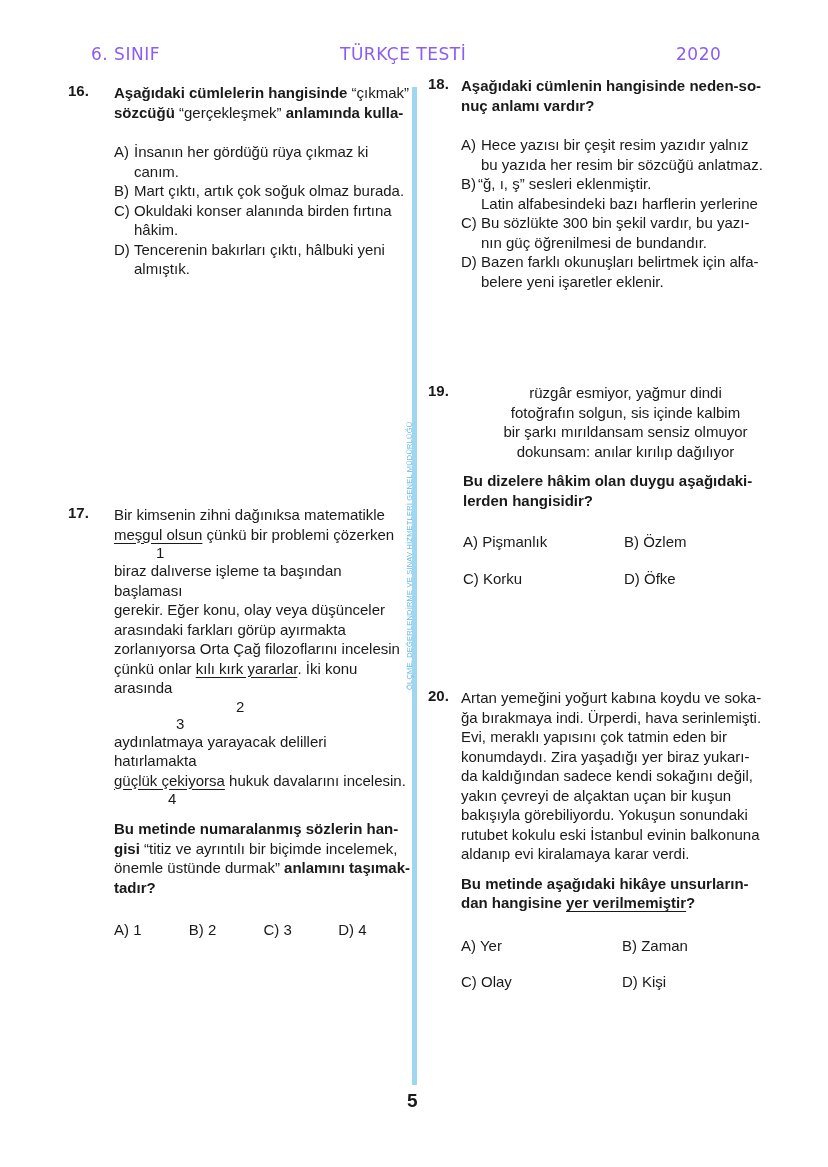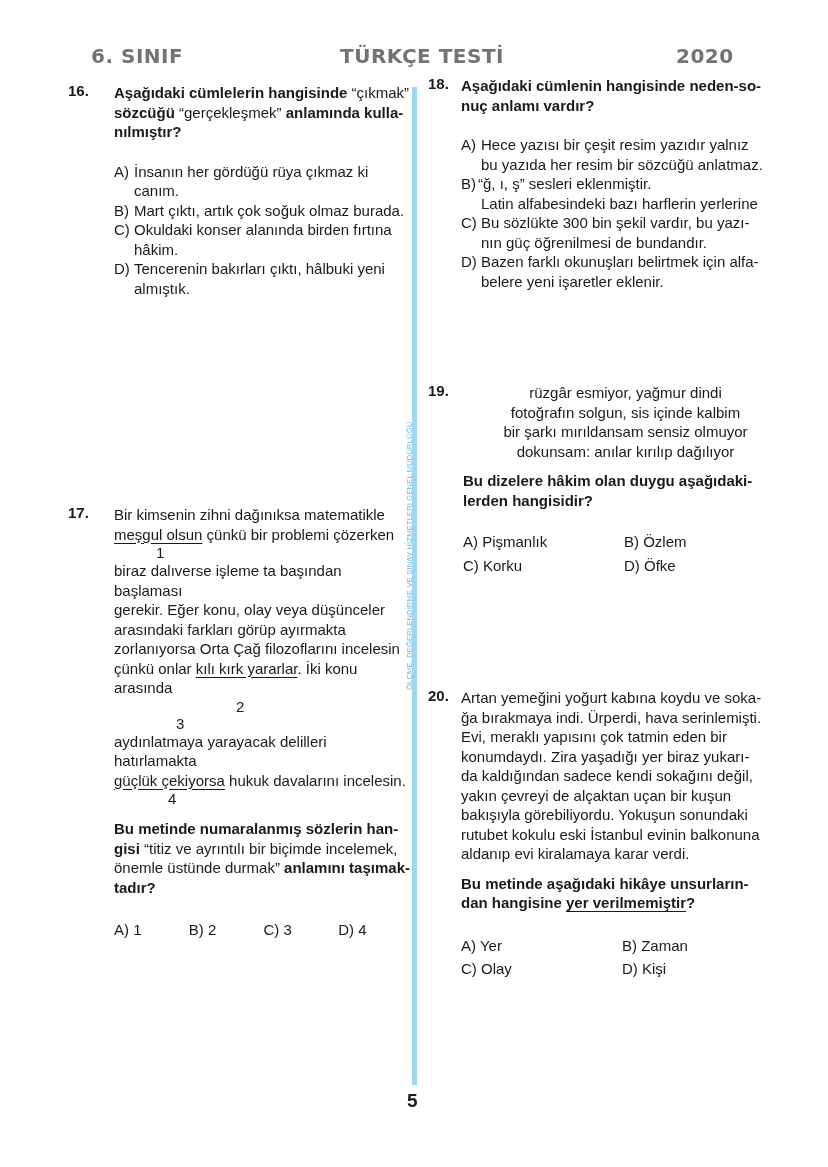--- a/index.html
+++ b/index.html
@@ -4,21 +4,21 @@
 <style>
   html, body { margin: 0; padding: 0; background: #ffffff; }
   body {
     width: 828px; height: 1167px; position: relative; overflow: hidden;
     font-family: "Liberation Sans", "DejaVu Sans", sans-serif;
     color: #1a1a1a;
   }
   .header {
     position: absolute; top: 44px; left: 0; width: 828px; height: 30px;
     font-family: "DejaVu Sans", "Liberation Sans", sans-serif;
-    font-weight: bold; font-size: 20px; color: #737373; letter-spacing: 0.5px;
+    font-weight: normal; font-size: 17px; color: #8b5cf6; letter-spacing: 0.5px;
   }
   .header span { position: absolute; top: 0; }
   .h-left { left: 91px; }
   .h-center { left: 340px; }
   .h-right { left: 676px; }
 
   .divider {
     position: absolute; left: 412px; top: 87px; width: 5px; height: 998px;
     background: #9fd6f2;
   }
@@ -31,21 +31,21 @@
   .q { position: absolute; font-size: 15px; line-height: 19.5px; }
   .q-num {
     position: absolute; left: 0; top: -2px; font-weight: bold; font-size: 15px;
   }
   .q-body { margin-left: 46px; }
   .bold { font-weight: bold; }
   .stem { margin: 0; }
   .opts { margin-top: 21px; }
   .opt { position: relative; padding-left: 20px; }
   .opt .lbl { position: absolute; left: 0; top: 0; }
-  .grid2 { display: grid; grid-template-columns: 161px 140px; row-gap: 4px; margin-top: 22px; }
+  .grid2 { display: grid; grid-template-columns: 161px 140px; row-gap: 17px; margin-top: 22px; }
   .row4 { display: flex; margin-top: 23px; }
   .row4 .opt4 { width: 82px; }
   .u { text-decoration: underline; text-underline-offset: 3px; }
   .numline { text-align: left; line-height: 17px; }
   .poem { line-height: 19.5px; text-align: center; }
   .page-num {
     position: absolute; left: 407px; top: 1090px; font-size: 19px; font-weight: bold;
   }
 </style>
 </head>
@@ -59,21 +59,20 @@
 
 <div class="divider"></div>
 <div class="vertical-text">ÖLÇME, DEĞERLENDİRME VE SINAV HİZMETLERİ GENEL MÜDÜRLÜĞÜ</div>
 
 <div class="q" style="left:68px; top:83px; width:345px;">
   <div class="q-num">16.</div>
   <div class="q-body">
     <div class="stem">
       <div><span class="bold">Aşağıdaki cümlelerin hangisinde</span> “çıkmak”</div>
       <div><span class="bold">sözcüğü</span> “gerçekleşmek” <span class="bold">anlamında kulla-</span></div>
-      <div><span class="bold">nılmıştır?</span></div>
     </div>
     <div class="opts" style="margin-top:20px;">
       <div class="opt">
         <span class="lbl">A)</span>
         <div>İnsanın her gördüğü rüya çıkmaz ki canım.</div>
       </div>
       <div class="opt">
         <span class="lbl">B)</span>
         <div>Mart çıktı, artık çok soğuk olmaz burada.</div>
       </div>

